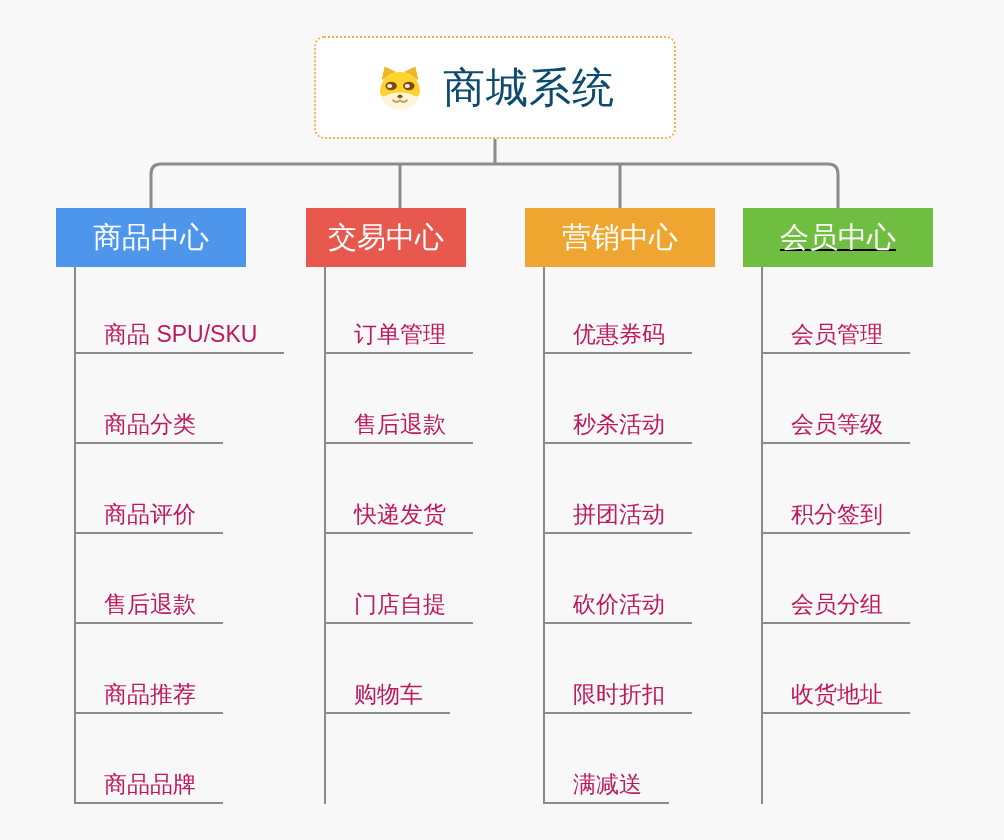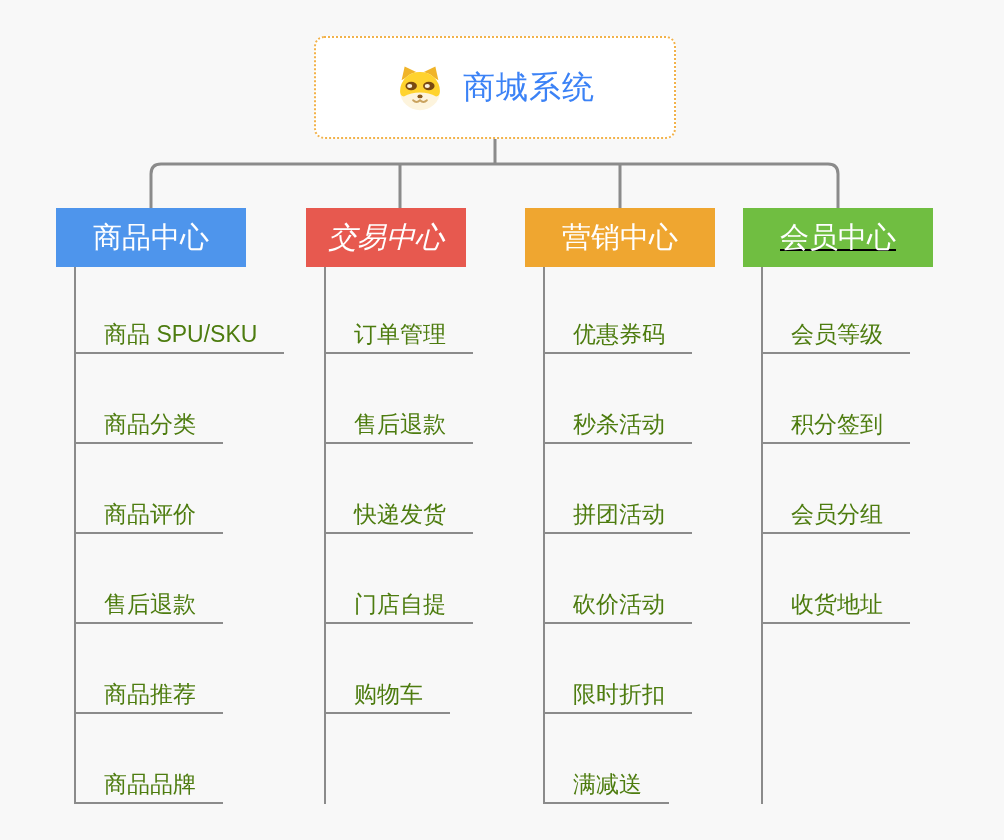--- a/index.html
+++ b/index.html
@@ -28,23 +28,23 @@
     background:#ffffff;
     border:2px dotted #f2b24a;
     border-radius:10px;
     display:flex;
     align-items:center;
     justify-content:center;
     gap:18px;
     cursor:pointer;
   }
   .root-label{
-    font-size:32px;
+    font-size:42px;
     letter-spacing:1px;
-    color:#3b82f6;
+    color:#0c4a6e;
     white-space:nowrap;
   }
   .doge svg{display:block;}
   
   .branch{
     position:absolute;
     top:208px;
   }
   .branch-header{
     height:59px;
@@ -75,21 +75,21 @@
     width:max-content;
     padding:0 27px 0 30px;
     display:flex;
     align-items:flex-end;
     cursor:pointer;
   }
   .leaf span{
     font-size:23px;
     line-height:1;
     margin-bottom:6px;
-    color:#4d7c0f;
+    color:#be185d;
     white-space:nowrap;
   }
 </style>
 </head>
 <body>
 
 <div class="canvas">
 
   <svg class="connectors" width="1004" height="840">
     <g stroke="#8b8b8b" stroke-width="3" fill="none">
@@ -137,21 +137,21 @@
           </div>
           <div class="leaf">
             <span>商品推荐</span>
           </div>
           <div class="leaf">
             <span>商品品牌</span>
           </div>
         </div>
       </div>
       <div class="branch" style="left: 306px;">
-        <div class="branch-header" style="background: rgb(231, 89, 79); width: 160px; font-style: italic;">交易中心</div>
+        <div class="branch-header" style="background: rgb(231, 89, 79); width: 160px;">交易中心</div>
         <div class="branch-trunk"></div>
         <div class="leaves">
           <div class="leaf">
             <span>订单管理</span>
           </div>
           <div class="leaf">
             <span>售后退款</span>
           </div>
           <div class="leaf">
             <span>快递发货</span>
@@ -186,20 +186,23 @@
           <div class="leaf">
             <span>满减送</span>
           </div>
         </div>
       </div>
       <div class="branch" style="left: 743px; text-decoration: underline;">
         <div class="branch-header" style="background: rgb(112, 190, 65); width: 190px;">会员中心</div>
         <div class="branch-trunk"></div>
         <div class="leaves">
           <div class="leaf">
+            <span>会员管理</span>
+          </div>
+          <div class="leaf">
             <span>会员等级</span>
           </div>
           <div class="leaf">
             <span>积分签到</span>
           </div>
           <div class="leaf">
             <span>会员分组</span>
           </div>
           <div class="leaf">
             <span>收货地址</span>

